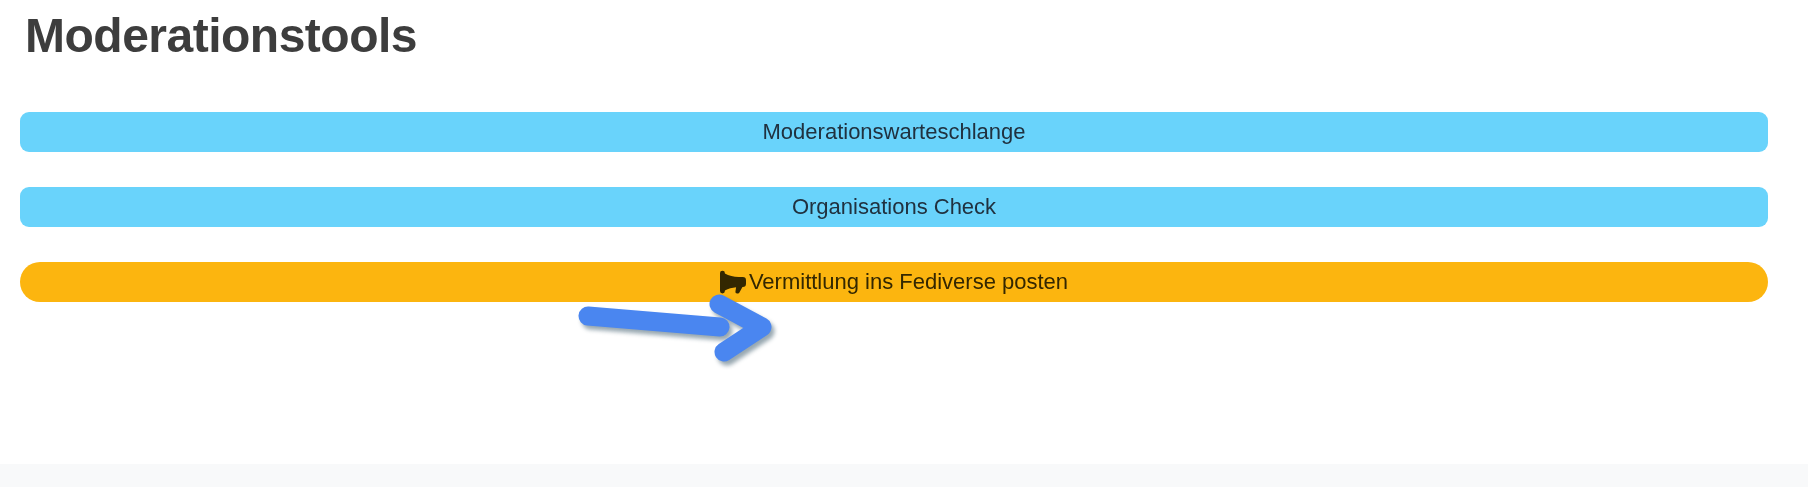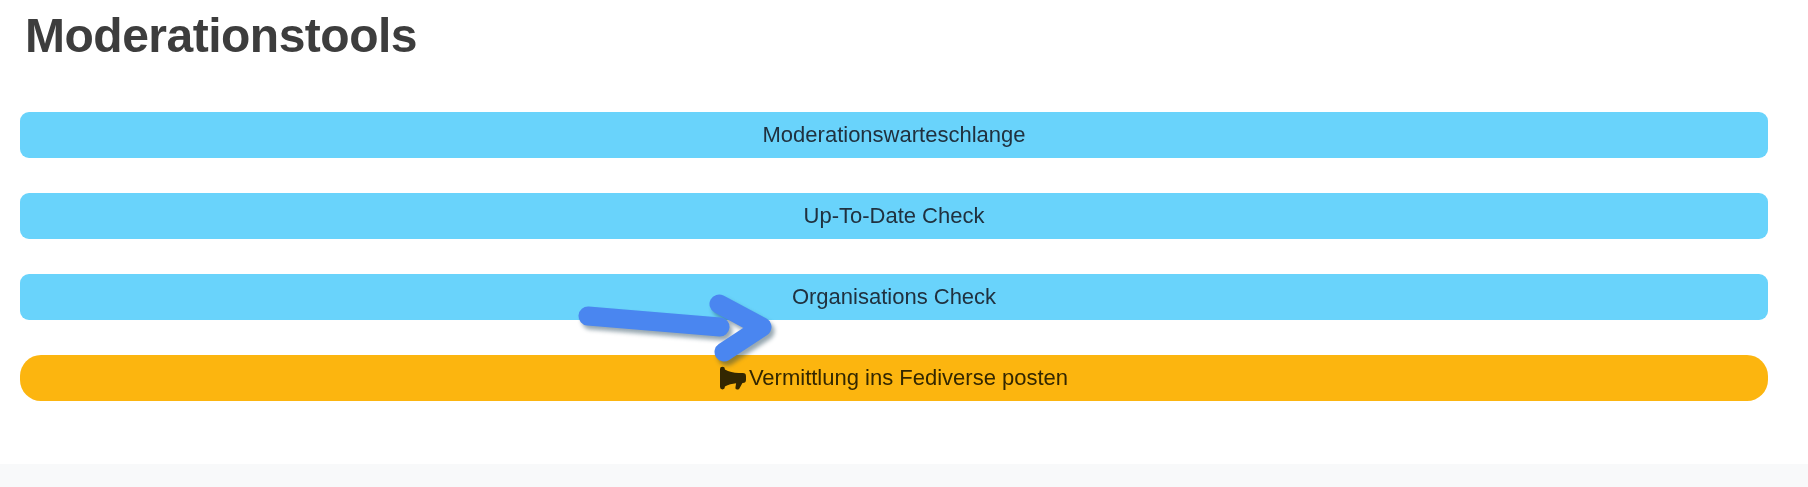--- a/index.html
+++ b/index.html
@@ -19,21 +19,21 @@
     letter-spacing: -0.5px;
   }
   .btn-list {
     margin-top: 49px;
   }
   .mod-btn {
     display: flex;
     align-items: center;
     justify-content: center;
     width: 1748px;
-    height: 46px;
+    height: 40px;
     margin: 0 40px 35px 20px;
     border: none;
     border-radius: 9px;
     font-family: "Liberation Sans", "DejaVu Sans", sans-serif;
     font-size: 22px;
     cursor: pointer;
   }
   .btn-blue {
     background: #69d3fb;
     color: #20313f;
@@ -74,23 +74,20 @@
 <body>
 
 <h1 class="page-title">Moderationstools</h1>
 
 <div class="btn-list">
 
   <button class="mod-btn btn-blue">
     <span>Moderationswarteschlange</span>
   </button>
 
-  <button class="mod-btn btn-blue">
-    <span>Up-To-Date Check</span>
-  </button>
 
   <button class="mod-btn btn-blue">
     <span>Organisations Check</span>
   </button>
 
   <button class="mod-btn btn-orange">
     <span class="megaphone">
       <svg viewBox="0 0 16 16" width="26" height="26">
         <g transform="scale(-1,1) translate(-16,0)">
           <path fill="#332701" d="M13 2.5a1.5 1.5 0 0 1 3 0v11a1.5 1.5 0 0 1-3 0v-.214c-2.162-1.241-4.49-1.843-6.912-2.083l.405 2.712A1 1 0 0 1 5.51 15.1h-.548a1 1 0 0 1-.916-.599l-1.85-3.49-.202-.003A2.014 2.014 0 0 1 0 9V7a2.02 2.02 0 0 1 1.992-2.013 74.867 74.867 0 0 0 2.483-.075c3.043-.154 6.148-.849 8.525-2.199z"></path>

